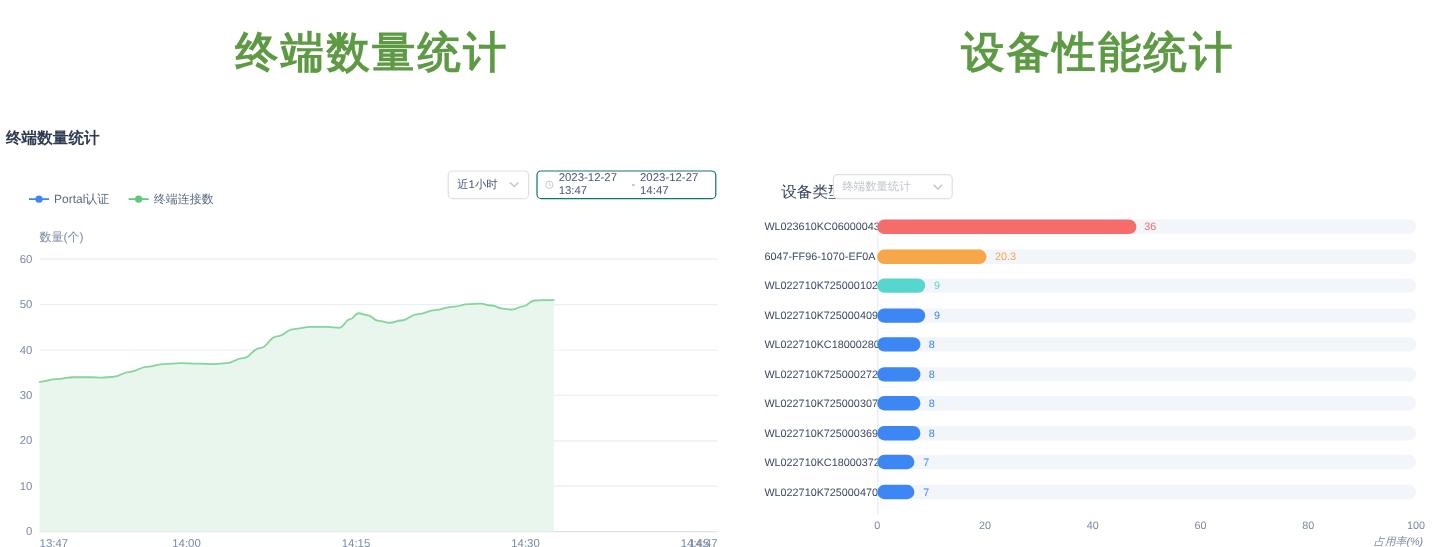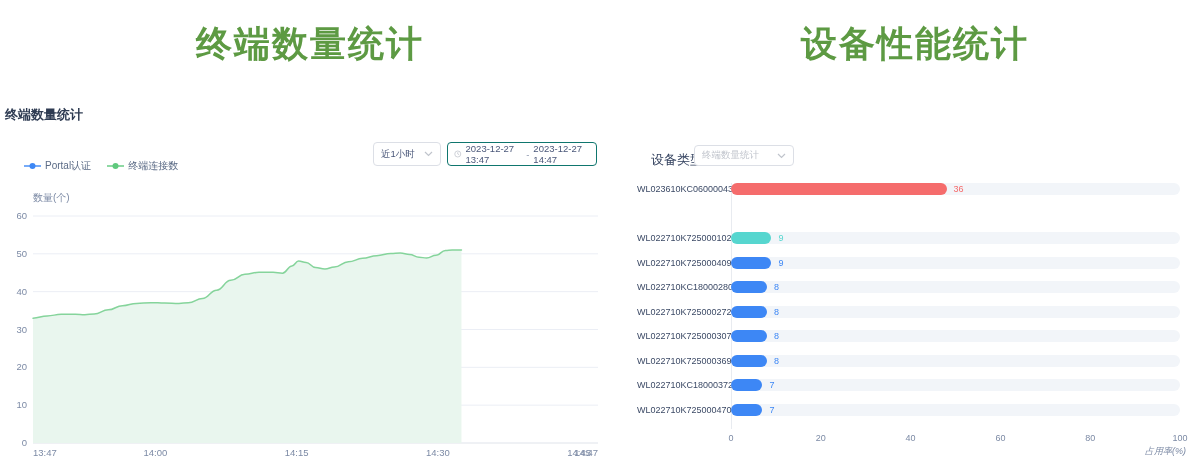--- a/index.html
+++ b/index.html
@@ -142,20 +142,27 @@
 
     <div id="bar-chart">
         <div class="baxis-line" style="height: 245.5px;"></div>
         <div class="brow" style="top: 0px;">
           <div class="blabel">WL023610KC06000043</div>
           <div class="btrack" style="background: rgb(242, 245, 249);">
             <div class="bbar" style="width: 215.52px; background: rgb(245, 108, 108);"></div>
           </div>
           <div class="bval" style="left: 316.52px; color: rgb(245, 108, 108);">36</div>
         </div>
+        <div class="brow" style="top: 24.55px;">
+          <div class="blabel">6047-FF96-1070-EF0A</div>
+          <div class="btrack" style="background: rgb(242, 245, 249);">
+            <div class="bbar" style="width: 91.147px; background: rgb(247, 166, 74);"></div>
+          </div>
+          <div class="bval" style="left: 192.147px; color: rgb(247, 166, 74);">20.3</div>
+        </div>
         <div class="brow" style="top: 49.1px;">
           <div class="blabel">WL022710K725000102</div>
           <div class="btrack" style="background: rgb(242, 245, 249);">
             <div class="bbar" style="width: 40.41px; background: rgb(86, 214, 207);"></div>
           </div>
           <div class="bval" style="left: 141.41px; color: rgb(86, 214, 207);">9</div>
         </div>
         <div class="brow" style="top: 73.65px;">
           <div class="blabel">WL022710K725000409</div>
           <div class="btrack" style="background: rgb(242, 245, 249);">

